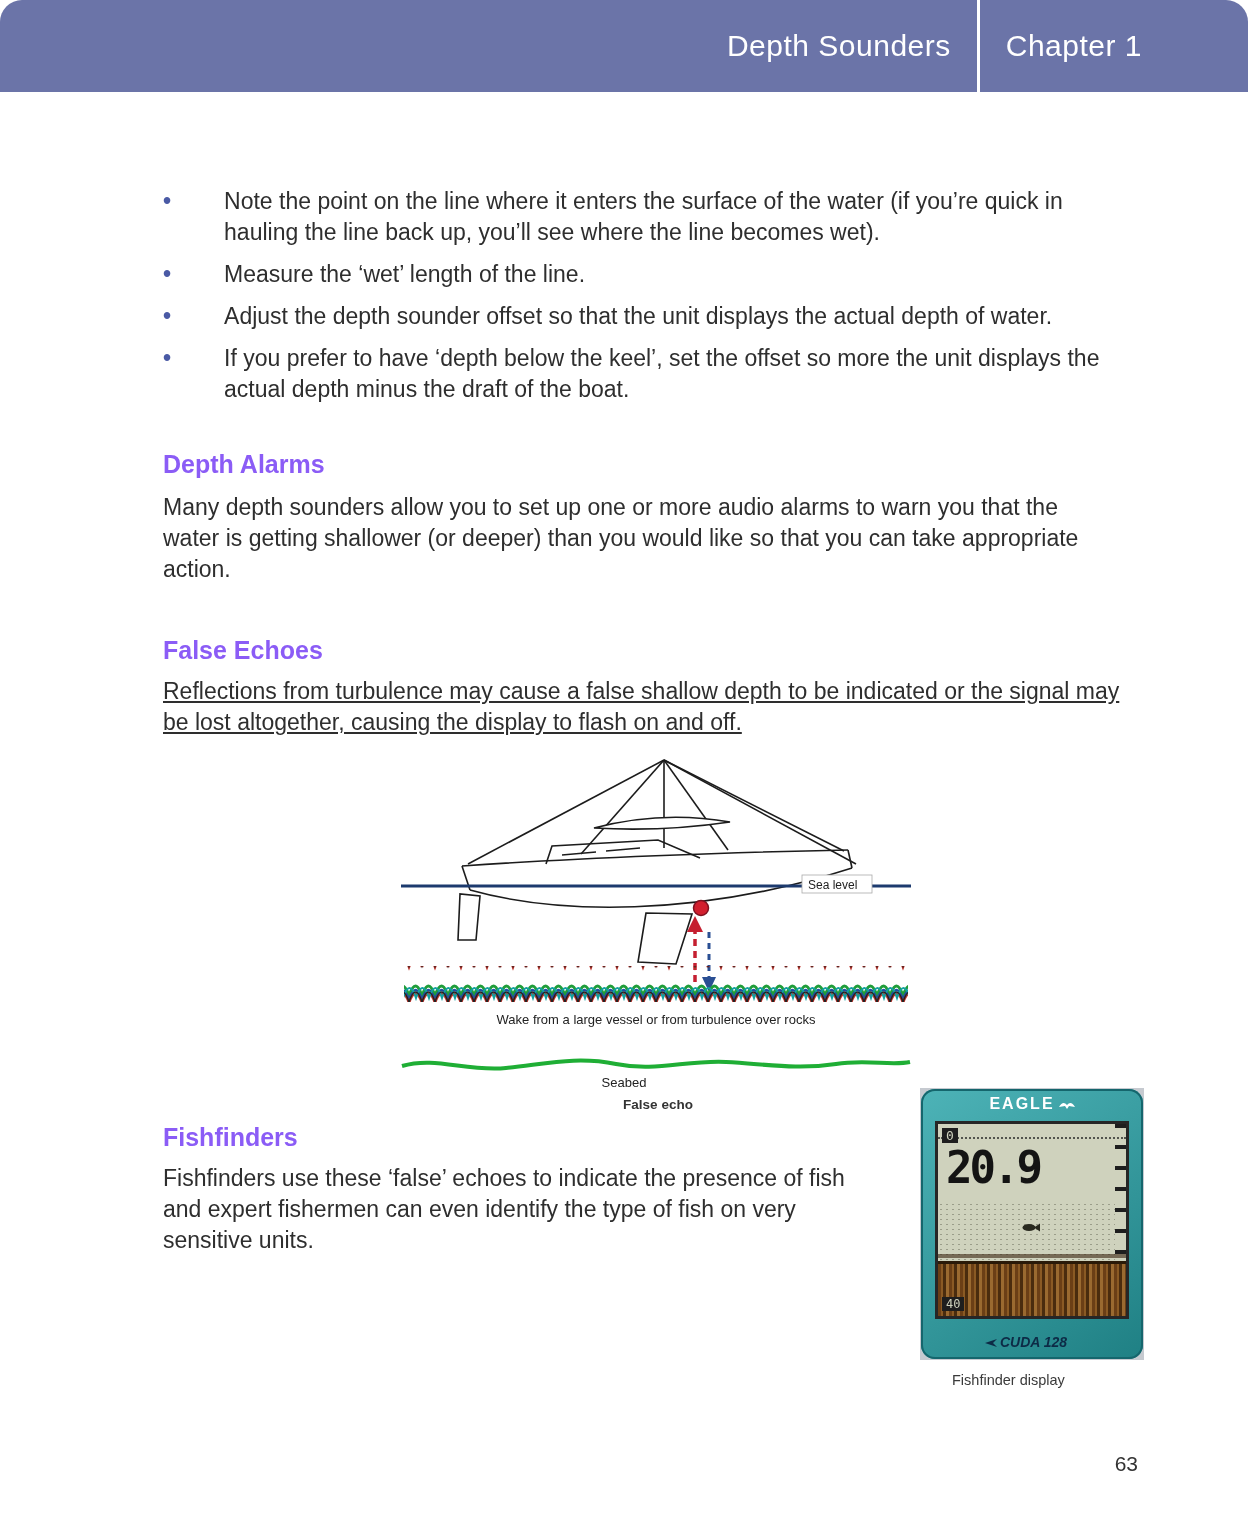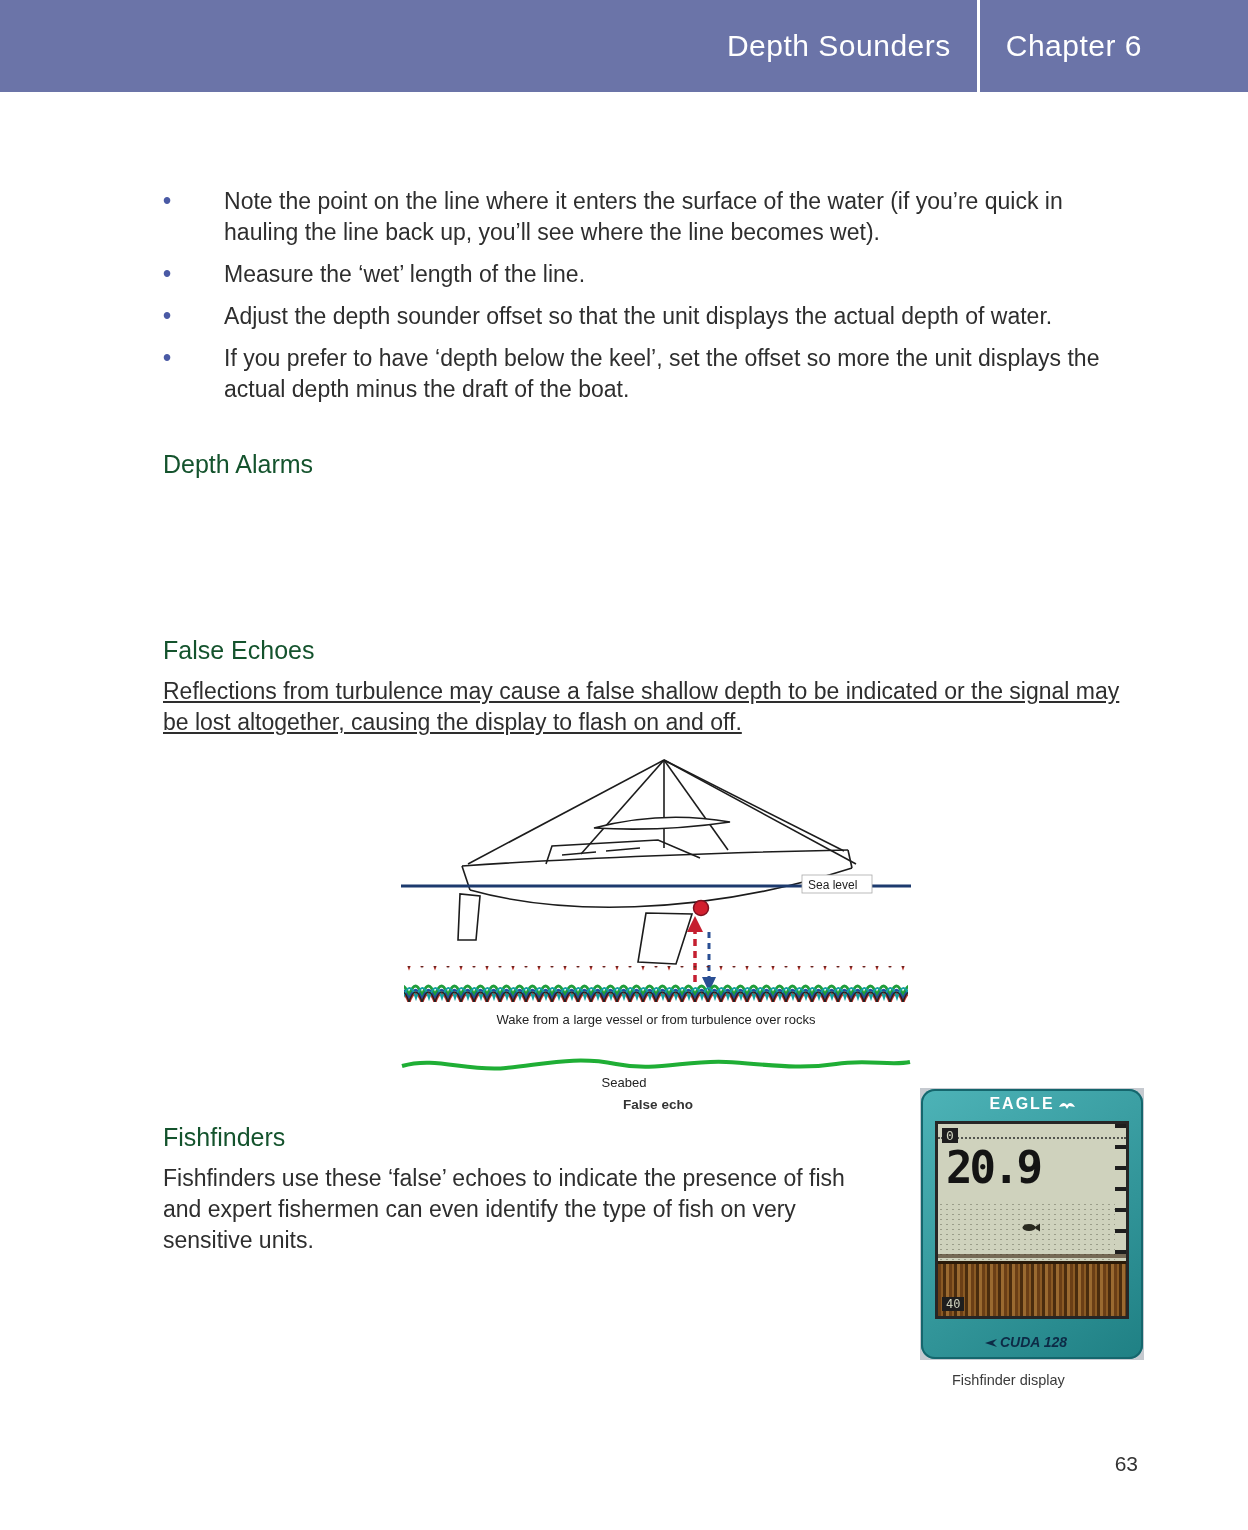--- a/index.html
+++ b/index.html
@@ -1,38 +1,38 @@
 <!DOCTYPE html>
 <html><head>
 <meta charset="utf-8">
 <style>
   html,body { margin:0; padding:0; background:#ffffff; }
   .page {
     position:relative; width:1248px; height:1530px; background:#ffffff;
-    font-family:"Liberation Sans", sans-serif; color:#2e2e2e; overflow:hidden;
+    font-family:"Liberation Sans", sans-serif; color:#2e2e2e; overflow:hidden;border-radius:22px;
   }
 
   
   .header {
     position:absolute; top:0; left:0; width:1248px; height:92px;
     background:#6b74a8; display:flex; align-items:center; justify-content:flex-end;
     box-sizing:border-box; padding-right:106px; color:#ffffff;
   }
   .header-title { font-size:30px; padding-right:26px; letter-spacing:0.5px; }
   .header-divider { width:3px; height:92px; background:#ffffff; }
   .header-chapter { font-size:30px; padding-left:26px; letter-spacing:0.5px; }
 
   
   .bullets { position:absolute; left:163px; top:186px; width:960px; }
   .bullet { display:flex; gap:13px; margin-bottom:11px; font-size:23px; line-height:31px; }
   .bullet-marker { color:#4a5aa5; flex:0 0 auto; font-weight:bold; }
   .bullet-text { color:#2e2e2e;margin-left:40px; }
 
   .section-heading {
-    position:absolute; left:163px; font-size:25px; font-weight:normal; color:#14532d;
+    position:absolute; left:163px; font-size:25px; font-weight:bold; color:#8b5cf6;
   }
   .section-body {
     position:absolute; left:163px; font-size:23px; line-height:31px; color:#2e2e2e;
   }
   #h-depth-alarms { top:450px; }
   #b-depth-alarms { top:492px; width:935px; }
   #h-false-echoes { top:636px; }
   #b-false-echoes { top:676px; width:975px;text-decoration:underline; }
   #h-fishfinders  { top:1123px; }
   #b-fishfinders  { top:1163px; width:690px; }
@@ -106,21 +106,21 @@
   .page-number { position:absolute; top:1452px; right:110px; font-size:21px; color:#333333; }
 </style>
 </head>
 <body>
 
 <div class="page">
 
   <div class="header">
     <div class="header-title">Depth Sounders</div>
     <div class="header-divider"></div>
-    <div class="header-chapter">Chapter 6</div>
+    <div class="header-chapter">Chapter 1</div>
   </div>
 
   <div class="bullets">
     <div class="bullet">
       <span class="bullet-marker">•</span>
       <span class="bullet-text">Note the point on the line where it enters the surface of the water (if you’re quick in hauling the line back up, you’ll see where the line becomes wet).</span>
     </div>
     <div class="bullet">
       <span class="bullet-marker">•</span>
       <span class="bullet-text">Measure the ‘wet’ length of the line.</span>
@@ -129,20 +129,21 @@
       <span class="bullet-marker">•</span>
       <span class="bullet-text">Adjust the depth sounder offset so that the unit displays the actual depth of water.</span>
     </div>
     <div class="bullet">
       <span class="bullet-marker">•</span>
       <span class="bullet-text">If you prefer to have ‘depth below the keel’, set the offset so more the unit displays the actual depth minus the draft of the boat.</span>
     </div>
   </div>
 
   <div class="section-heading" id="h-depth-alarms">Depth Alarms</div>
+  <div class="section-body" id="b-depth-alarms">Many depth sounders allow you to set up one or more audio alarms to warn you that the water is getting shallower (or deeper) than you would like so that you can take appropriate action.</div>
 
   <div class="section-heading" id="h-false-echoes">False Echoes</div>
   <div class="section-body" id="b-false-echoes">Reflections from turbulence may cause a false shallow depth to be indicated or the signal may be lost altogether, causing the display to flash on and off.</div>
 
   <svg class="diagram" viewBox="0 0 520 362" xmlns="http://www.w3.org/2000/svg">
     <defs>
       <pattern id="wake" width="26" height="36" patternUnits="userSpaceOnUse">
         <path d="M0 24 Q6.5 4 13 24 Q19.5 4 26 24" fill="none" stroke="#1f9d3a" stroke-width="3"></path>
         <path d="M0 28 Q6.5 8 13 28 Q19.5 8 26 28" fill="none" stroke="#1d4fa0" stroke-width="2.5"></path>
         <path d="M0 31 Q6.5 12 13 31 Q19.5 12 26 31" fill="none" stroke="#c03028" stroke-width="2.5"></path>

